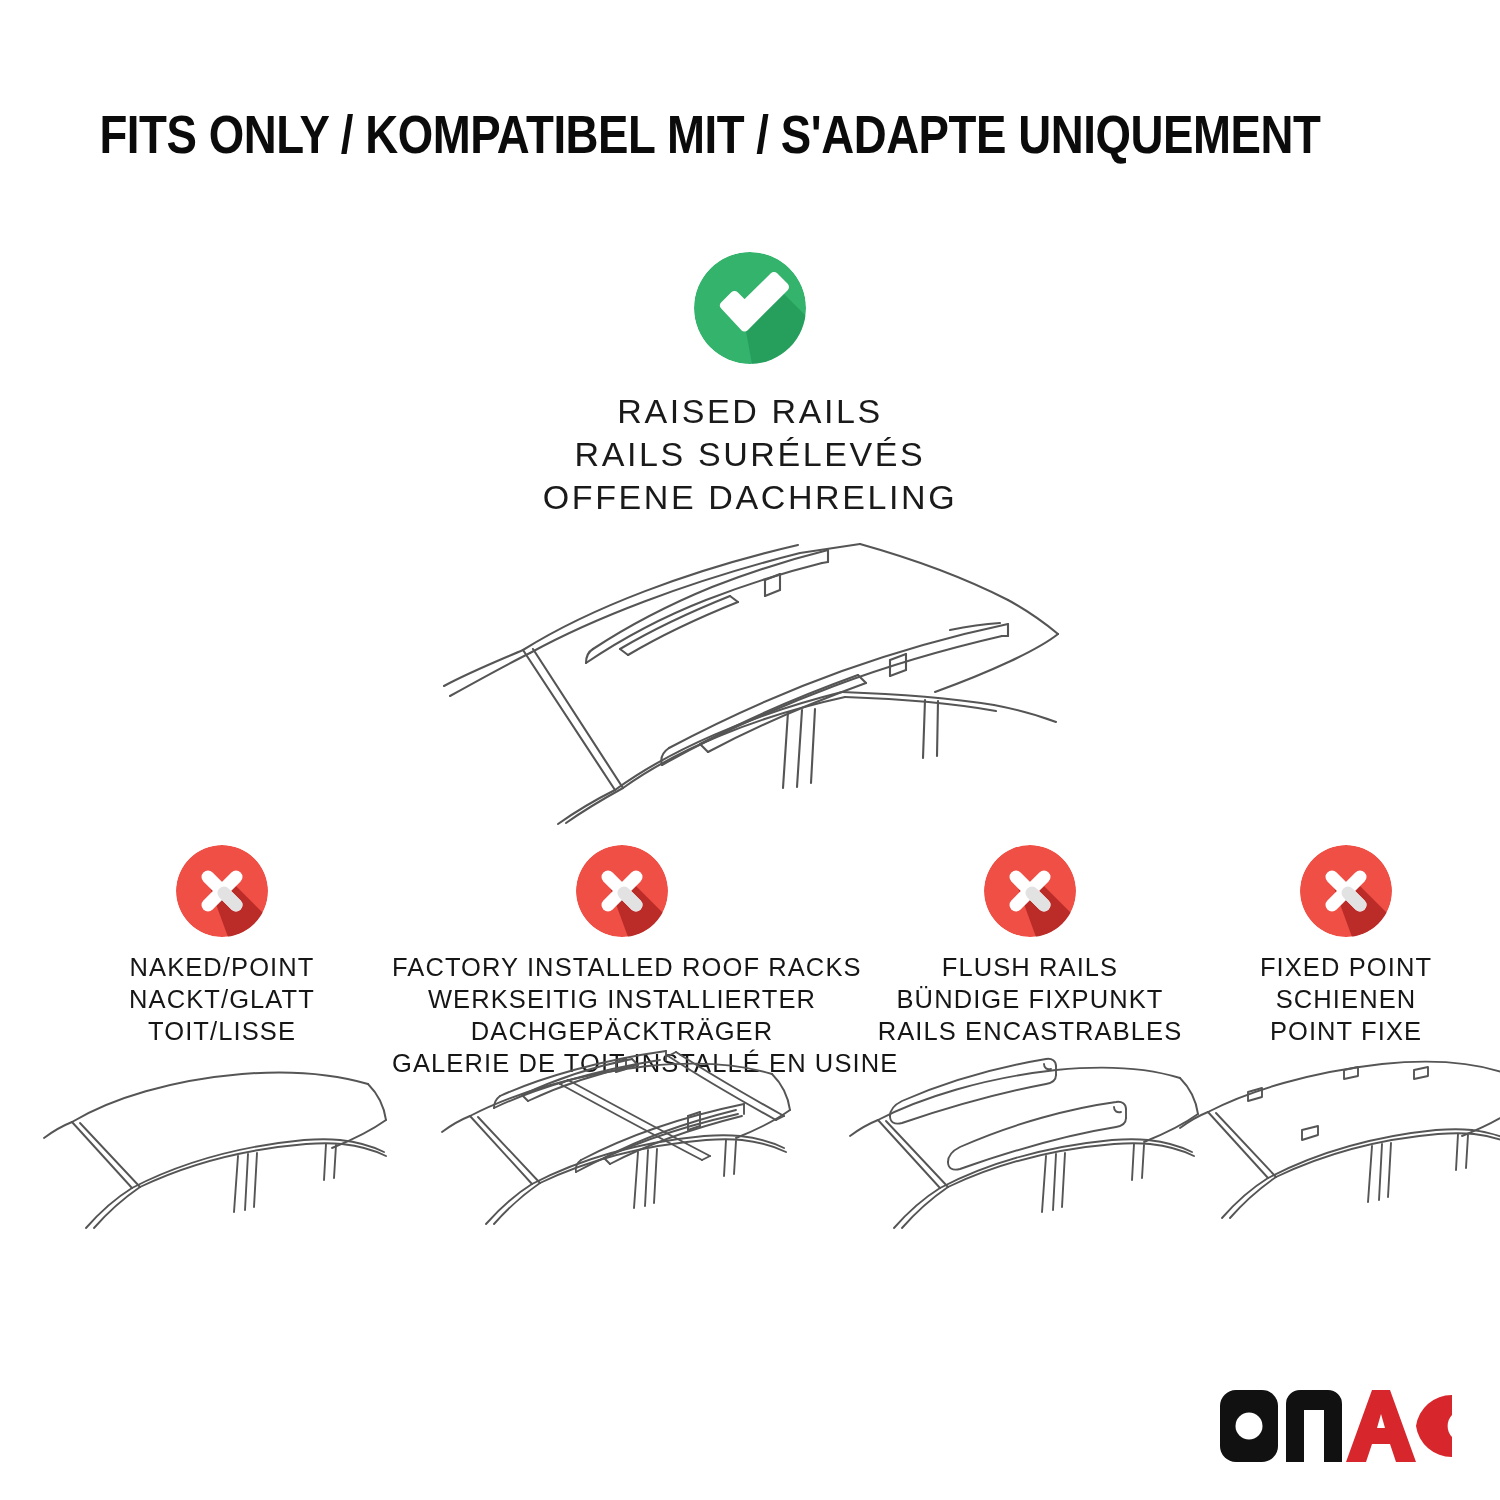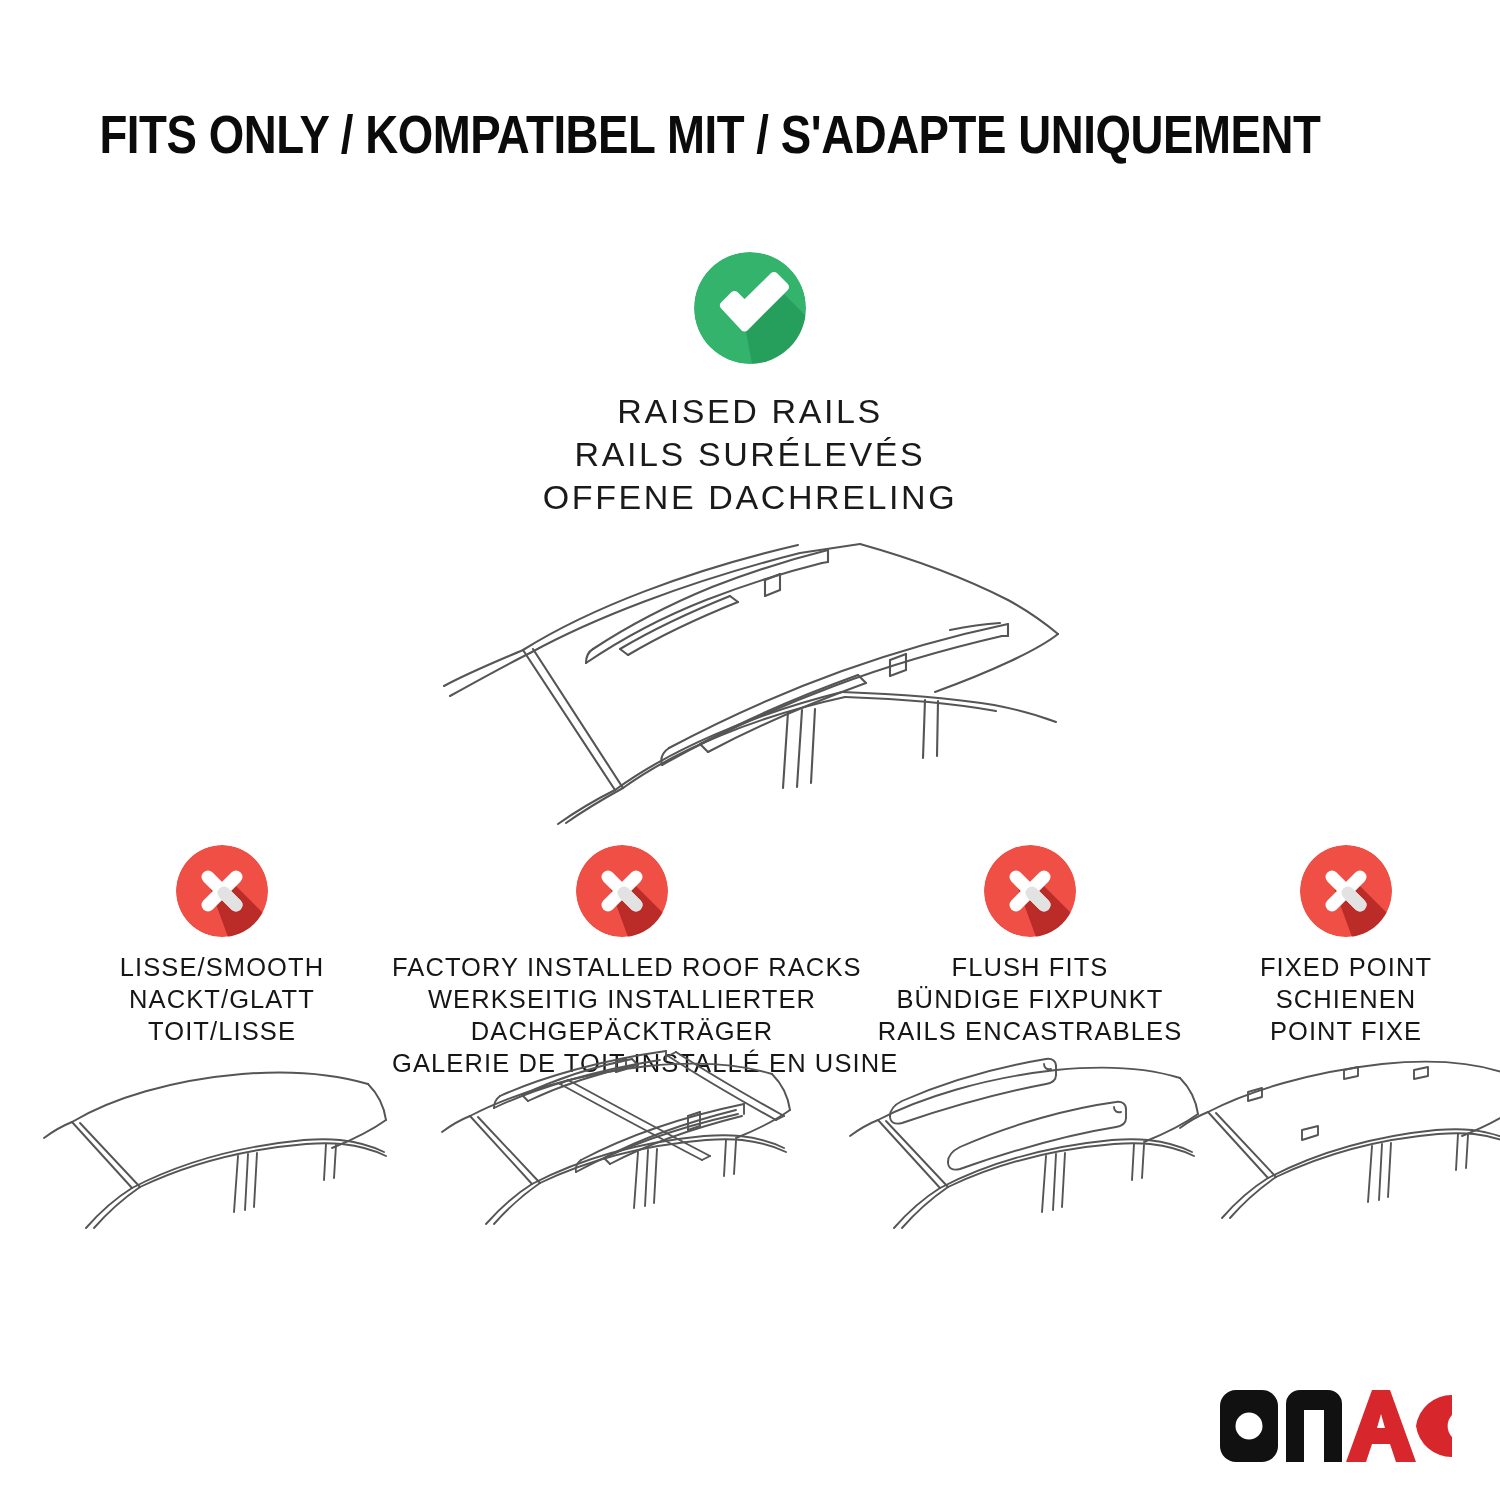--- a/index.html
+++ b/index.html
@@ -230,21 +230,21 @@
           <path d="M33 40 L46 53 L59 40 L92 73 L92 92 L52 92 Z" fill="#a61f1f" opacity="0.72"></path>
         </g>
         <g stroke-linecap="round">
           <line x1="32" y1="32" x2="60" y2="60" stroke="#ffffff" stroke-width="13"></line>
           <line x1="60" y1="32" x2="32" y2="60" stroke="#ffffff" stroke-width="13"></line>
           <line x1="48" y1="48" x2="60" y2="60" stroke="#e2e2e2" stroke-width="13"></line>
         </g>
       </svg>
     </div>
     <div class="cap">
-      <div>LISSE/SMOOTH</div>
+      <div>NAKED/POINT</div>
       <div>NACKT/GLATT</div>
       <div>TOIT/LISSE</div>
     </div>
 
     <div class="art">
       <svg width="360" height="230" viewBox="0 0 360 230">
         <g fill="none" stroke="#555" stroke-width="1.9" stroke-linecap="round" stroke-linejoin="round">
           <path d="M30 72 C70 48 130 30 200 24 C250 20 292 24 326 34"></path>
           <path d="M30 72 C20 76 10 82 2 88"></path>
           <path d="M30 72 L90 138"></path>
@@ -368,21 +368,21 @@
           <path d="M33 40 L46 53 L59 40 L92 73 L92 92 L52 92 Z" fill="#a61f1f" opacity="0.72"></path>
         </g>
         <g stroke-linecap="round">
           <line x1="32" y1="32" x2="60" y2="60" stroke="#ffffff" stroke-width="13"></line>
           <line x1="60" y1="32" x2="32" y2="60" stroke="#ffffff" stroke-width="13"></line>
           <line x1="48" y1="48" x2="60" y2="60" stroke="#e2e2e2" stroke-width="13"></line>
         </g>
       </svg>
     </div>
     <div class="cap">
-      <div>FLUSH FITS</div>
+      <div>FLUSH RAILS</div>
       <div>BÜNDIGE FIXPUNKT</div>
       <div>RAILS ENCASTRABLES</div>
     </div>
 
     <div class="art">
       <svg width="372" height="230" viewBox="0 0 372 230">
         <g fill="none" stroke="#555" stroke-width="1.9" stroke-linecap="round" stroke-linejoin="round">
           <path d="M34 70 C76 48 140 28 212 20 C262 15 304 18 336 28"></path>
           <path d="M34 70 C24 74 14 80 6 86"></path>
           <path d="M34 70 L96 138"></path>

